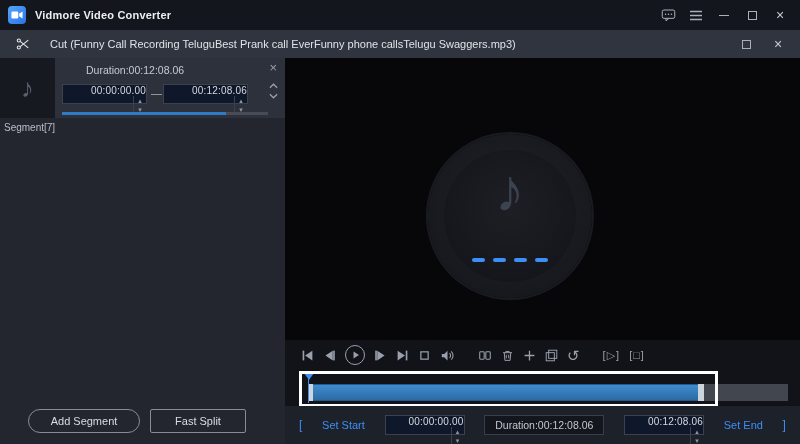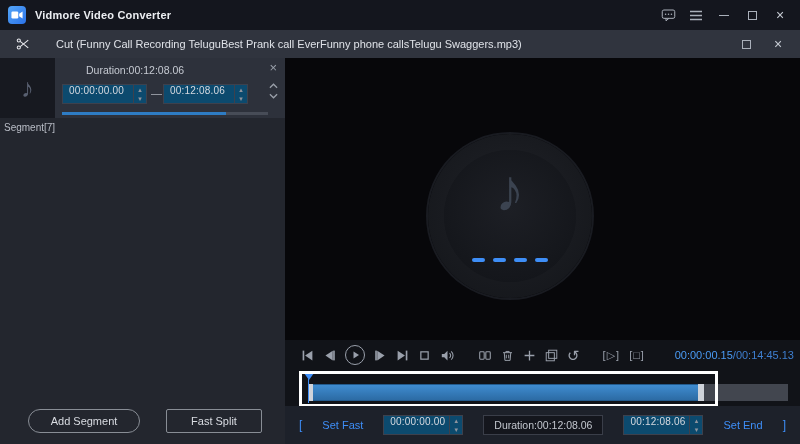--- a/index.html
+++ b/index.html
@@ -13,47 +13,47 @@
   .app-title { margin-left:9px; font-size:11px; font-weight:bold; color:#eceef2; letter-spacing:.2px; }
   .tb-icons { margin-left:auto; display:flex; align-items:center; gap:4px; padding-right:8px; color:#aab0ba; }
   .tb-btn { width:24px; height:24px; display:flex; align-items:center; justify-content:center; cursor:pointer; }
   .min-bar { width:10px; height:1px; background:#aab0ba; display:block; }
   .max-box { width:9px; height:9px; border:1px solid #aab0ba; display:block; }
   .glyph-close { font-size:14px; color:#c6cbd3; }
 
   
   .cut-header { position:absolute; left:0; top:30px; width:800px; height:28px; background:#30343e; display:flex; align-items:center; }
   .scissors { margin-left:16px; color:#e8eaee; display:flex; }
-  .cut-title { margin-left:26px; font-size:11px; color:#dfe2e8; white-space:nowrap; }
+  .cut-title { margin-left:20px; font-size:11px; color:#dfe2e8; white-space:nowrap; }
   .ch-icons { margin-left:auto; display:flex; align-items:center; gap:8px; padding-right:10px; color:#b4b9c2; }
 
   
   .left-panel { position:absolute; left:0; top:58px; width:285px; height:386px; background:#23262e; }
   .segment-card { position:absolute; left:0; top:0; width:285px; height:60px; background:#2d313b; }
   .thumb { position:absolute; left:0; top:0; width:55px; height:60px; background:#171920; display:flex; align-items:center; justify-content:center; cursor:pointer; }
   .thumb-note { font-size:26px; color:#596071; }
   .seg-duration { position:absolute; left:86px; top:6px; font-size:10.5px; color:#c6cad2; }
   .seg-close { position:absolute; right:8px; top:2px; font-size:13px; color:#9aa0aa; cursor:pointer; }
   .seg-chevrons { position:absolute; right:7px; top:25px; display:flex; flex-direction:column; gap:4px; color:#9aa0aa; }
   .seg-chevrons span { display:flex; cursor:pointer; }
 
-  .time-field { height:20px; background:#0c4a6e; border:1px solid #3d414d; display:flex; align-items:flex-start; }
+  .time-field { height:20px; background:#0f172a; border:1px solid #3d414d; display:flex; align-items:flex-end;flex-direction:column; }
   .tf1 { position:absolute; left:62px; top:26px; width:85px; }
   .tf2 { position:absolute; left:163px; top:26px; width:85px; }
   .tf-val { flex:1; font-size:10px; color:#d6d9df; display:flex; align-items:center; padding-left:6px; letter-spacing:.2px; white-space:nowrap; }
   .tf-spin { width:13px; border-left:1px solid #3d414d; display:flex; flex-direction:column; }
   .tf-spin span { flex:1; font-size:7px; line-height:9px; color:#8f949e; text-align:center; cursor:pointer; }
   .range-sep { position:absolute; left:151px; top:29px; font-size:11px; color:#aeb2bb; }
   .seg-track { position:absolute; left:62px; top:54px; width:206px; height:3px; background:#474c57; }
   .seg-fill { width:164px; height:3px; background:#2e7cc4; }
   .seg-label { position:absolute; left:4px; top:64px; font-size:10px; color:#b9bdc6; }
 
   .panel-btn { position:absolute; height:24px; background:transparent; border:1px solid #888d95; border-radius:2px; color:#d9dce2; font-size:11px; font-family:inherit; cursor:pointer; }
   .btn-add { left:28px; top:351px; width:112px;border-radius:12px; }
-  .btn-fast { left:166px; top:351px; width:96px; }
+  .btn-fast { left:150px; top:351px; width:96px; }
 
   
   .preview { position:absolute; left:285px; top:58px; width:515px; height:282px; background:#07070a; }
   .disc { position:absolute; left:143px; top:76px; width:164px; height:164px; border-radius:50%;
           background:radial-gradient(circle at 50% 45%, #1d1f25 0%, #15171c 55%, #0f1115 100%);
           box-shadow:0 0 0 2px #191b21, inset 0 0 0 16px rgba(255,255,255,0.02); }
   .disc-note { position:absolute; left:0; right:0; top:22px; text-align:center; font-size:60px; color:#3b4350; }
   .dashes { position:absolute; left:0; right:0; top:124px; display:flex; justify-content:center; gap:8px; }
   .dash { width:13px; height:4px; border-radius:2px; background:#3e8ef7; }
 
@@ -262,38 +262,33 @@
             <rect x="4.5" y="1.5" width="10" height="10"></rect>
             <rect x="1.5" y="4.5" width="10" height="10"></rect>
           </svg>
       </span>
       <span class="ctl reset-glyph">↺</span>
       <span class="grp-gap"></span>
       <span class="ctl seg-glyph">[▷]</span>
       <span class="ctl seg-glyph">[□]</span>
     </div>
 
-    <div class="time-display">
-      <span class="time-cur">00:00:00.15</span>
-      <span class="time-sep">/</span>
-      <span class="time-total">00:14:45.13</span>
-    </div>
 
     <div class="tl-track">
       <div class="tl-fill"></div>
       <div class="tl-handle-l"></div>
       <div class="tl-handle-r"></div>
     </div>
     <div class="playhead-tri"></div>
     <div class="playhead-line"></div>
     <div class="annotation"></div>
 
     <div class="trimbar">
       <span class="bracket">[</span>
-      <span class="set-btn">Set Fast</span>
+      <span class="set-btn">Set Start</span>
       <div class="time-field trim-field">
         <span class="tf-val">00:00:00.00</span>
         <span class="tf-spin">
           <span>▴</span>
           <span>▾</span>
         </span>
       </div>
       <div class="dur-box">Duration:00:12:08.06</div>
       <div class="time-field trim-field">
         <span class="tf-val">00:12:08.06</span>

